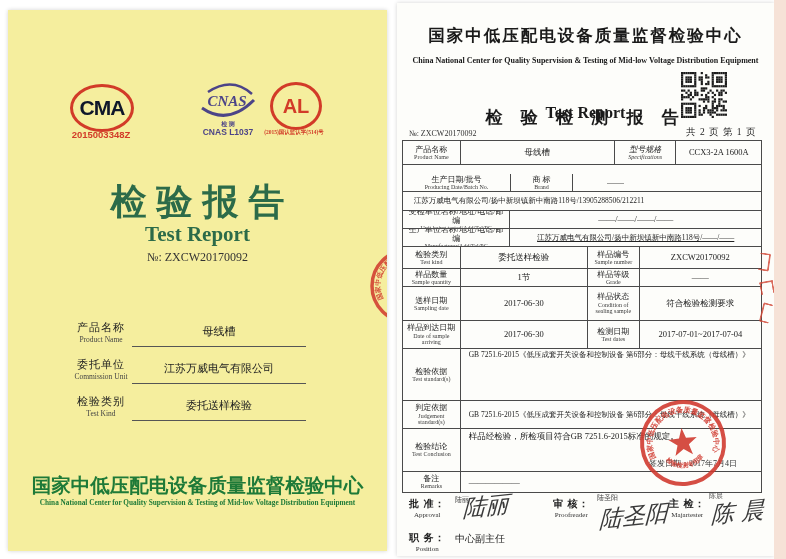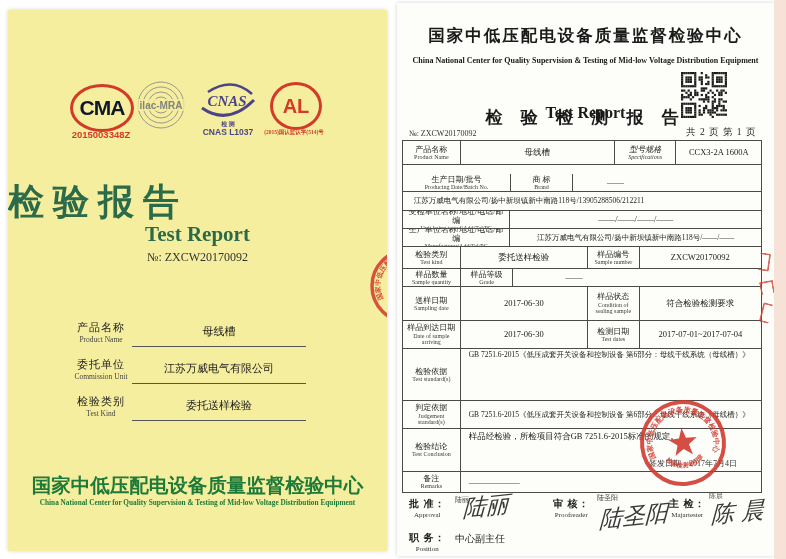--- a/index.html
+++ b/index.html
@@ -22,21 +22,21 @@
   .cma-txt{color:#0f172a;font-weight:bold;font-size:21px;letter-spacing:-1px;font-family:"Liberation Sans",sans-serif;}
   .cma-num{position:absolute;left:50px;top:119px;width:86px;text-align:center;color:#d23b28;font-weight:bold;font-size:9.5px;font-family:"Liberation Sans",sans-serif;}
   .ilac-wrap{left:128px;top:70px;width:50px;height:50px;}
   .cnas-wrap{left:190px;top:72px;width:60px;height:40px;}
   .cnas-sub1{position:absolute;left:190px;top:110px;width:60px;text-align:center;color:#4c4488;font-size:6px;font-weight:bold;}
   .cnas-sub2{position:absolute;left:184px;top:117px;width:72px;text-align:center;color:#4c4488;font-size:8.5px;font-weight:bold;font-family:"Liberation Sans",sans-serif;}
   .al-ring{left:262px;top:72px;width:46px;height:42px;border:3px solid #d23b28;border-radius:50%;}
   .al-txt{color:#d23b28;font-weight:bold;font-size:20px;font-family:"Liberation Sans",sans-serif;}
   .al-sub{position:absolute;left:238px;top:119px;width:96px;text-align:center;color:#d23b28;font-size:5.5px;font-weight:bold;}
 
-  .lp-title{position:absolute;left:0;top:168px;width:100%;text-align:left;color:#2c6b49;font-size:36px;font-weight:bold;font-family:Liberation Serif, serif;}
+  .lp-title{position:absolute;left:0;top:168px;width:100%;text-align:center;color:#2c6b49;font-size:36px;font-weight:bold;font-family:Liberation Sans, sans-serif;}
   .lp-title-en{position:absolute;left:0;top:212px;width:100%;text-align:center;color:#2c6b49;font-size:21px;font-weight:bold;}
   .lp-no{position:absolute;left:0;top:240px;width:100%;text-align:center;color:#333;font-size:12px;}
 
   .lp-fields{position:absolute;left:0;top:310px;width:100%;}
   .lp-field{position:relative;height:26px;margin-bottom:11px;}
   .lp-flabel{position:absolute;left:48px;top:0;width:90px;text-align:center;}
   .lp-flabel .cn{font-size:11px;color:#222;letter-spacing:1px;}
   .lp-flabel .en{font-size:7.5px;color:#444;}
   .lp-fvalue{position:absolute;left:124px;top:0;width:174px;height:22px;border-bottom:1px solid #555;
     text-align:center;font-size:11px;color:#222;padding-top:4px;}
@@ -84,32 +84,20 @@
 </head>
 <body>
 
 <div class="page page-left">
 
   <div class="logo cma-ring">
     <span class="cma-txt">CMA</span>
   </div>
   <div class="cma-num">2015003348Z</div>
 
-  <div class="logo ilac-wrap">
-    <svg width="50" height="50" viewBox="0 0 50 50">
-      <g fill="none" stroke="#97978f" stroke-width="1">
-        <circle cx="25" cy="25" r="23"></circle>
-          <circle cx="25" cy="25" r="18"></circle>
-        <circle cx="25" cy="25" r="13"></circle>
-          <circle cx="25" cy="25" r="8"></circle>
-      </g>
-      <rect x="1" y="19" width="48" height="12" fill="#f5ee9e" opacity="0.75"></rect>
-      <text x="25" y="29" text-anchor="middle" font-size="10" font-weight="bold" fill="#84847c" font-family="Liberation Sans, sans-serif">ilac-MRA</text>
-    </svg>
-  </div>
 
   <div class="logo cnas-wrap">
     <svg width="60" height="40" viewBox="0 0 60 40">
       <path d="M4,26 Q30,44 56,18" fill="none" stroke="#4c4488" stroke-width="3"></path>
       <path d="M10,10 Q34,-6 54,12" fill="none" stroke="#4c4488" stroke-width="2.5"></path>
       <text x="29" y="24" text-anchor="middle" font-size="15" font-weight="bold" font-style="italic" fill="#4c4488" font-family="Liberation Serif, serif">CNAS</text>
     </svg>
   </div>
   <div class="cnas-sub1">检 测</div>
   <div class="cnas-sub2">CNAS L1037</div>
@@ -425,21 +413,21 @@
         <div class="tcell" style="width: 252px;">
           <div class="val">——/——/——/——</div>
         </div>
       </div>
       <div class="trow" style="height: 18px;">
         <div class="tcell" style="width: 108px;">
           <div class="cn">生产单位名称/地址/电话/邮编</div>
                       <div class="en">Manufacturer/Add/Tel/PC</div>
         </div>
         <div class="tcell" style="width: 252px;">
-          <div class="val" style="font-size: 7.5px;">江苏万威电气有限公司/扬中新坝镇新中南路118号/——/——</div>
+          <div class="val" style="font-size: 7.5px; text-decoration: underline;">江苏万威电气有限公司/扬中新坝镇新中南路118号/——/——</div>
         </div>
       </div>
       <div class="trow" style="height: 22px;">
         <div class="tcell" style="width: 58px;">
           <div class="cn">检验类别</div>
                       <div class="en">Test kind</div>
         </div>
         <div class="tcell" style="width: 128px;">
           <div class="val">委托送样检验</div>
         </div>
@@ -448,20 +436,23 @@
                       <div class="en">Sample number</div>
         </div>
         <div class="tcell" style="width: 122px;">
           <div class="val">ZXCW20170092</div>
         </div>
       </div>
       <div class="trow" style="height: 18px;">
         <div class="tcell" style="width: 58px;">
           <div class="cn">样品数量</div>
                       <div class="en">Sample quantity</div>
+        </div>
+        <div class="tcell" style="width: 128px;">
+          <div class="val">1节</div>
         </div>
         <div class="tcell" style="width: 52px;">
           <div class="cn">样品等级</div>
                       <div class="en">Grade</div>
         </div>
         <div class="tcell" style="width: 122px;">
           <div class="val">——</div>
         </div>
       </div>
       <div class="trow" style="height: 34px;">

